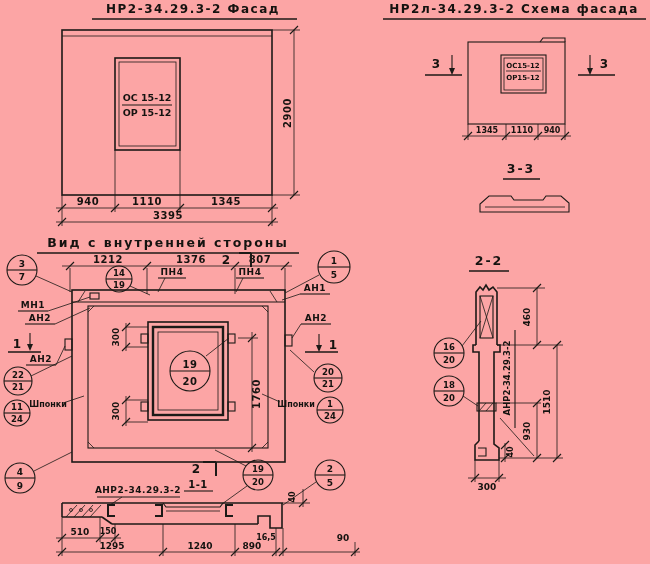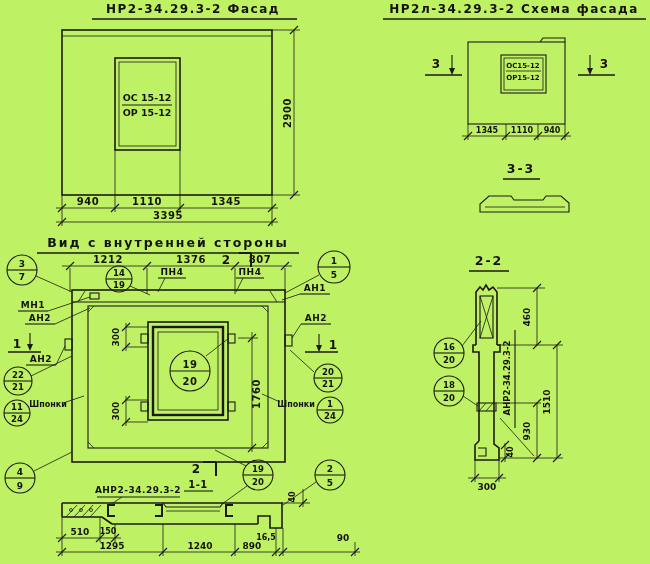--- a/index.html
+++ b/index.html
@@ -1,17 +1,17 @@
 <!DOCTYPE html>
 <html><head>
 <meta charset="utf-8">
 <style>
   html,body{margin:0;padding:0;background:#e8e8e4;}
   .sheet{
-    position:relative;width:650px;height:564px;background:#bef264;
+    position:relative;width:650px;height:564px;background:#fca5a5;
     font-family:"DejaVu Sans", sans-serif;overflow:hidden;
   }
   svg{position:absolute;left:0;top:0;}
   svg text{fill:#151310;}
   .ln{stroke:#1c1a17;fill:none;}
   .thick{stroke-width:1.6;}
   .med{stroke-width:1.1;}
   .thin{stroke-width:0.8;}
   .sash{stroke-width:2.4;}
   .mark{stroke-width:2;}

